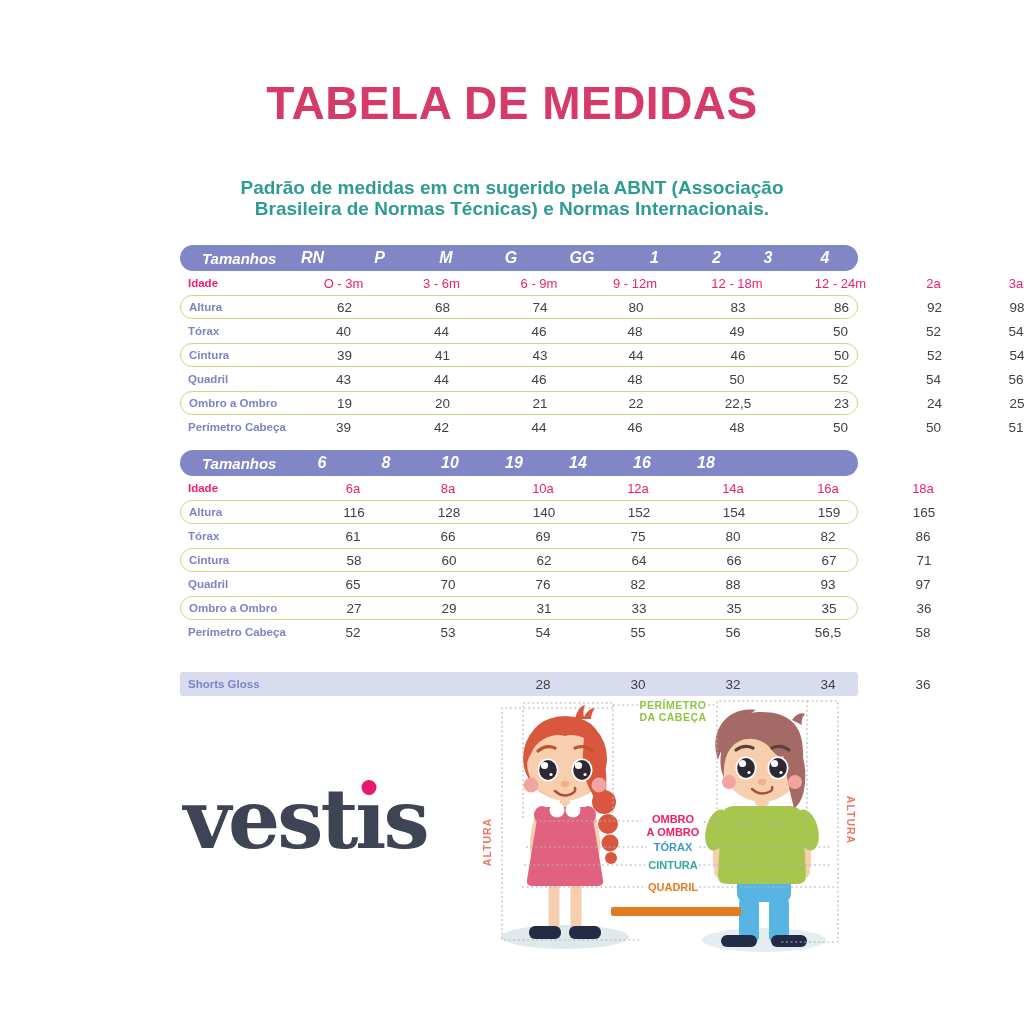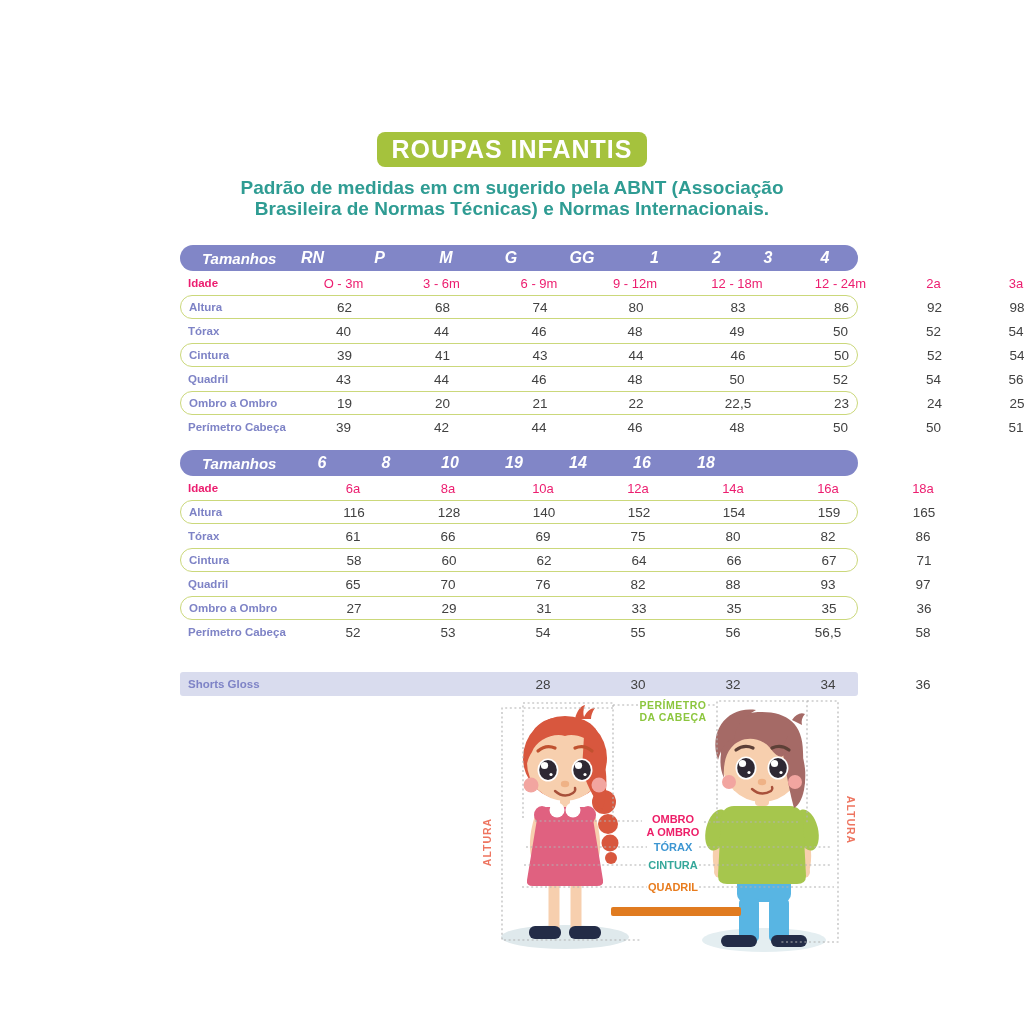--- a/index.html
+++ b/index.html
@@ -37,24 +37,22 @@
         top:2px;width:15px;height:15px;border-radius:50%;background:#e7196d;}
   
   .figure{position:absolute;left:480px;top:690px;}
   .figure text{font-family:"Liberation Sans",sans-serif;font-weight:bold;}
 </style>
 </head>
 <body>
 
 <div class="canvas">
 
-
-  <div class="badge-wrap">
-    <span class="badge">ROUPAS INFANTIS</span>
-  </div>
+  <div class="title">TABELA DE MEDIDAS</div>
+
 
   <div class="subtitle">
     <div>Padrão de medidas em cm sugerido pela ABNT (Associação</div>
     <div>Brasileira de Normas Técnicas) e Normas Internacionais.</div>
   </div>
 
   <div class="tables">
     <div id="t1">
       <div class="thead g1" id="t1-head">
         <div class="hlabel">Tamanhos</div>
@@ -244,20 +242,23 @@
             <div class="rval">28</div>
             <div class="rval">30</div>
             <div class="rval">32</div>
             <div class="rval">34</div>
             <div class="rval">36</div>
           </div>
         </div>
     </div>
   </div>
 
+  <div class="logo-wrap">
+    <span class="logo"><span>vest</span><span class="ii">ı</span><span>s</span></span>
+  </div>
 
   <svg class="figure" width="380" height="285" viewBox="0 0 380 285" xmlns="http://www.w3.org/2000/svg">
 
     <g>
       <ellipse cx="85" cy="247" rx="64" ry="12" fill="#dfe9ec"></ellipse>
 
       <circle cx="85" cy="68" r="42" fill="#d8573e"></circle>
       <circle cx="124" cy="112" r="12" fill="#d8573e"></circle>
       <circle cx="128" cy="134" r="10" fill="#d8573e"></circle>
       <circle cx="130" cy="153" r="8.5" fill="#d8573e"></circle>

